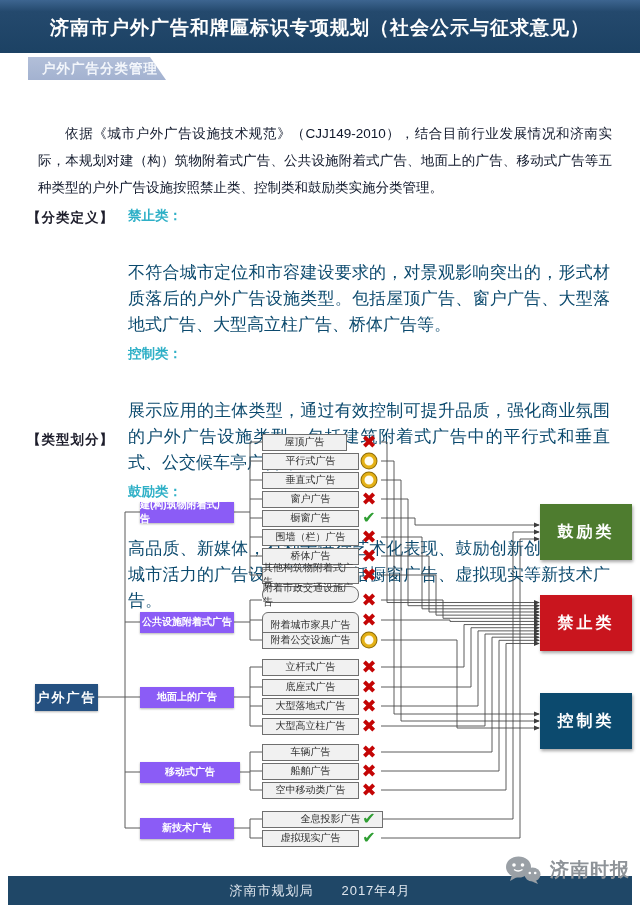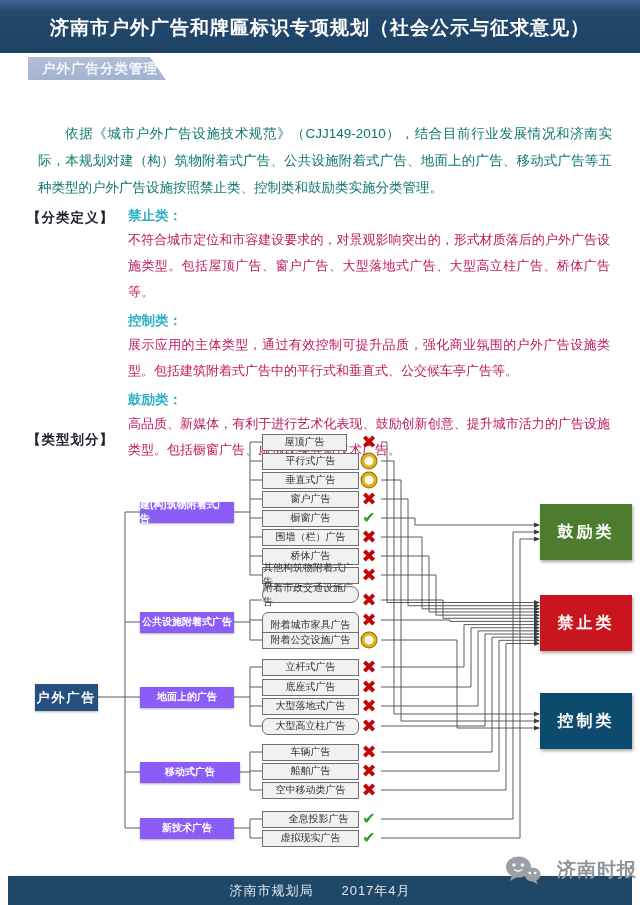--- a/index.html
+++ b/index.html
@@ -11,45 +11,45 @@
   .header-title{width:100%;text-align:center;line-height:56px;color:#fff;
     font-size:19px;font-weight:bold;letter-spacing:1px;}
 
   .badge{position:absolute;top:57px;left:28px;height:23px;width:138px;
     background:linear-gradient(180deg,#b2bfd9 0%,#a3b2d0 100%);
     clip-path:polygon(0 0,calc(100% - 16px) 0,100% 100%,0 100%);
     display:flex;align-items:center;}
   .badge span{color:#f3f6fb;font-size:13.5px;font-weight:bold;padding-left:14px;letter-spacing:1px;}
 
   .intro{position:absolute;top:106px;left:38px;width:574px;
-    font-size:13.5px;line-height:27px;color:#0f766e;text-indent:2em;text-align:justify;}
+    font-size:13.5px;line-height:27px;color:#0f172a;text-indent:2em;text-align:justify;}
 
   .sec-heading{position:absolute;left:27px;font-size:13.5px;font-weight:bold;color:#1d1d2b;letter-spacing:1px;}
   .defs{position:absolute;top:205px;left:128px;width:482px;}
   .def-term{color:#2fb0c7;font-size:13.5px;font-weight:bold;line-height:22px;margin-top:5px;}
-  .def-body{color:#be185d;font-size:13px;line-height:26px;text-align:justify;}
+  .def-body{color:#0c4a6e;font-size:17px;line-height:26px;text-align:justify;margin-top:33px;}
 
   .diagram{position:absolute;top:425px;left:0;width:640px;height:425px;}
   .diagram svg{position:absolute;top:0;left:0;}
   .node{position:absolute;display:flex;align-items:center;justify-content:center;box-sizing:border-box;}
   .root-box{background:#255181;color:#fff;font-size:13px;font-weight:bold;letter-spacing:2px;box-shadow:0 1px 2px rgba(0,0,0,.3);}
   .cat-box{background:#8b5cf6;color:#fff;font-size:10px;font-weight:bold;box-shadow:0 1px 2px rgba(0,0,0,.3);}
   .leaf-box{background:#f1f1f1;border:1px solid #6f6f6f;color:#2f2f2f;font-size:10px;}
   .class-box{color:#fff;font-size:16px;font-weight:bold;letter-spacing:3px;box-shadow:1px 2px 3px rgba(0,0,0,.35);}
   .mk{position:absolute;transform:translate(-50%,-50%);line-height:1;}
   .mk-x{color:#c40505;font-size:18px;font-weight:900;}
   .mk-v{color:#2f9e33;font-size:16px;font-weight:900;}
   .mk-o{width:9px;height:9px;border:3.5px solid #e4b117;border-radius:50%;
     background:#fffdf4;box-shadow:0 0 0 1px #8f6d0a;}
 
   .footer{position:absolute;top:876px;left:8px;width:624px;height:29px;background:#1f4767;
     display:flex;align-items:center;justify-content:center;gap:28px;}
   .footer span{color:#dfe6ee;font-size:13px;letter-spacing:1px;}
 
-  .watermark{position:absolute;left:505px;top:855px;display:flex;align-items:center;gap:16px;z-index:5;}
+  .watermark{position:absolute;left:505px;top:855px;display:flex;align-items:center;gap:9px;z-index:5;}
   .watermark-label{color:#8e9398;font-size:19px;font-weight:bold;letter-spacing:1px;}
 </style>
 </head>
 <body>
 
 <div class="page">
 
   <div class="header">
     <div class="header-title">济南市户外广告和牌匾标识专项规划（社会公示与征求意见）</div>
   </div>
@@ -137,31 +137,31 @@
       <div class="mk mk-x" style="left: 369px; top: 195px;">✖</div>
       <div class="node leaf-box" style="left: 262px; top: 206.5px; width: 97px; height: 17px;">附着公交设施广告</div>
       <div class="mk mk-o" style="left: 369px; top: 215px;"></div>
       <div class="node cat-box" style="left: 140px; top: 261.5px; width: 94px; height: 21px;">地面上的广告</div>
       <div class="node leaf-box" style="left: 262px; top: 233.5px; width: 97px; height: 17px;">立杆式广告</div>
       <div class="mk mk-x" style="left: 369px; top: 242px;">✖</div>
       <div class="node leaf-box" style="left: 262px; top: 253.5px; width: 97px; height: 17px;">底座式广告</div>
       <div class="mk mk-x" style="left: 369px; top: 262px;">✖</div>
       <div class="node leaf-box" style="left: 262px; top: 272.5px; width: 97px; height: 17px;">大型落地式广告</div>
       <div class="mk mk-x" style="left: 369px; top: 281px;">✖</div>
-      <div class="node leaf-box" style="left: 262px; top: 292.5px; width: 97px; height: 17px; border-radius: 6px;">大型高立柱广告</div>
+      <div class="node leaf-box" style="left: 262px; top: 292.5px; width: 97px; height: 17px;">大型高立柱广告</div>
       <div class="mk mk-x" style="left: 369px; top: 301px;">✖</div>
       <div class="node cat-box" style="left: 140px; top: 336.5px; width: 100px; height: 21px;">移动式广告</div>
       <div class="node leaf-box" style="left: 262px; top: 318.5px; width: 97px; height: 17px;">车辆广告</div>
       <div class="mk mk-x" style="left: 369px; top: 327px;">✖</div>
       <div class="node leaf-box" style="left: 262px; top: 337.5px; width: 97px; height: 17px;">船舶广告</div>
       <div class="mk mk-x" style="left: 369px; top: 346px;">✖</div>
       <div class="node leaf-box" style="left: 262px; top: 356.5px; width: 97px; height: 17px;">空中移动类广告</div>
       <div class="mk mk-x" style="left: 369px; top: 365px;">✖</div>
       <div class="node cat-box" style="left: 140px; top: 392.5px; width: 94px; height: 21px;">新技术广告</div>
-      <div class="node leaf-box" style="left: 262px; top: 385.5px; width: 97px; height: 17px; padding-left: 16px;">全息投影广告</div>
+      <div class="node leaf-box" style="left: 262px; top: 385.5px; width: 121px; height: 17px; padding-left: 16px;">全息投影广告</div>
       <div class="mk mk-v" style="left: 369px; top: 394px;">✔</div>
       <div class="node leaf-box" style="left: 262px; top: 404.5px; width: 97px; height: 17px;">虚拟现实广告</div>
       <div class="mk mk-v" style="left: 369px; top: 413px;">✔</div>
       <div class="node class-box" style="left: 540px; top: 79px; width: 92px; height: 56px; background: rgb(78, 124, 47);">鼓励类</div>
       <div class="node class-box" style="left: 540px; top: 170px; width: 92px; height: 56px; background: rgb(201, 21, 30);">禁止类</div>
       <div class="node class-box" style="left: 540px; top: 268px; width: 92px; height: 56px; background: #0c4a6e;">控制类</div>
     </div>
 
   <div class="footer">
     <span>济南市规划局</span>

